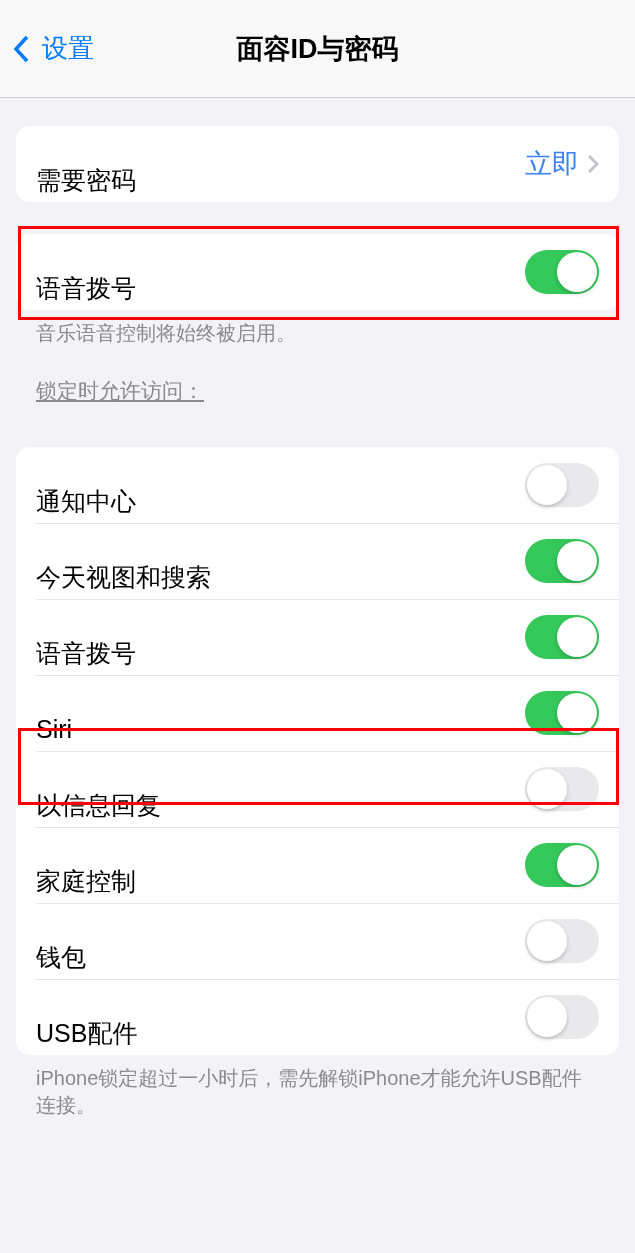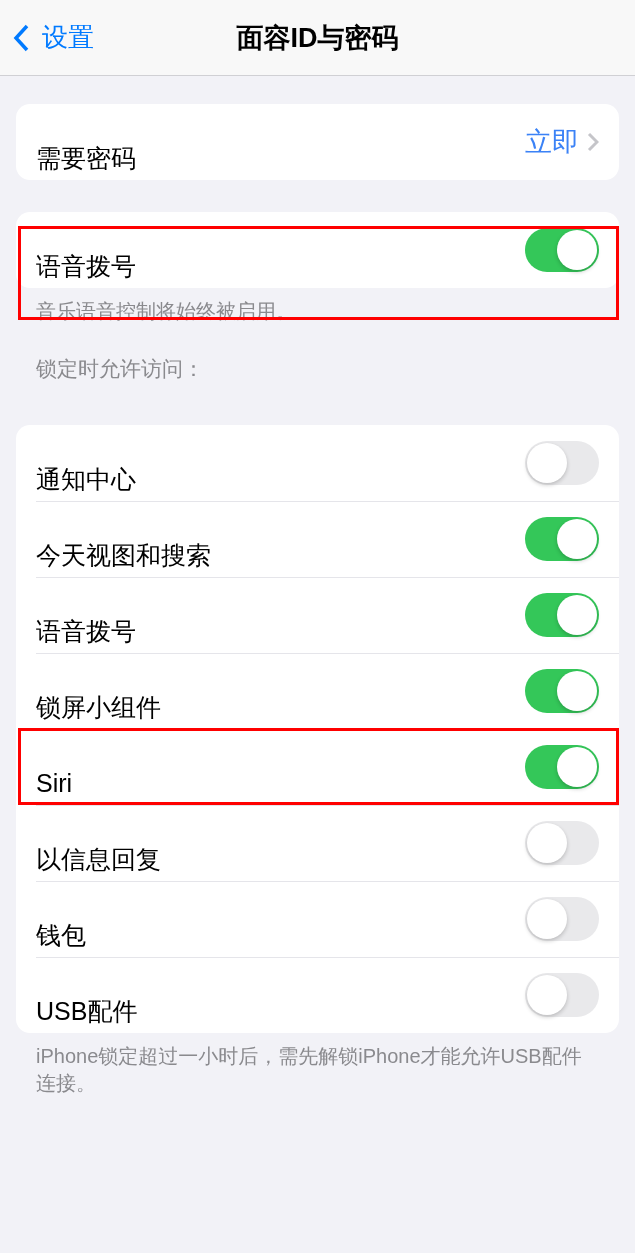--- a/index.html
+++ b/index.html
@@ -9,21 +9,21 @@
       -webkit-font-smoothing: antialiased;
     }
     body {
       width: 635px;
       height: 1253px;
       font-family: -apple-system, "PingFang SC", "Helvetica Neue", sans-serif;
       background: #f2f2f7;
       overflow: hidden;
     }
     .header {
-      height: 76px;
+      height: 98px;
       background: #f8f8f8;
       border-bottom: 1px solid #d0d0d4;
       display: flex;
       align-items: center;
       position: relative;
     }
     .back-button {
       display: flex;
       align-items: center;
       padding-left: 12px;
@@ -102,20 +102,21 @@
     .footer-text {
       font-size: 20px;
       color: #8a8a8e;
       padding: 10px 36px 0 36px;
       line-height: 1.35;
     }
     .section-header {
       font-size: 21px;
       color: #8a8a8e;
       padding: 30px 36px 10px 36px;
+      text-decoration: underline;
     }
     .toggle {
       width: 74px;
       height: 44px;
       border-radius: 22px;
       position: relative;
       flex-shrink: 0;
     }
     .toggle.on {
       background: #34c759;
@@ -209,34 +210,34 @@
           <div class="toggle-knob"></div>
         </div>
       </div>
       <div class="row">
         <span class="row-label">语音拨号</span>
         <div class="toggle on">
           <div class="toggle-knob"></div>
         </div>
       </div>
       <div class="row">
-        <span class="row-label">锁屏小组件</span>
-        <div class="toggle on">
-          <div class="toggle-knob"></div>
-        </div>
-      </div>
-      <div class="row">
         <span class="row-label">Siri</span>
         <div class="toggle on">
           <div class="toggle-knob"></div>
         </div>
       </div>
       <div class="row">
         <span class="row-label">以信息回复</span>
         <div class="toggle off">
+          <div class="toggle-knob"></div>
+        </div>
+      </div>
+      <div class="row">
+        <span class="row-label">家庭控制</span>
+        <div class="toggle on">
           <div class="toggle-knob"></div>
         </div>
       </div>
       <div class="row">
         <span class="row-label">钱包</span>
         <div class="toggle off">
           <div class="toggle-knob"></div>
         </div>
       </div>
       <div class="row">

